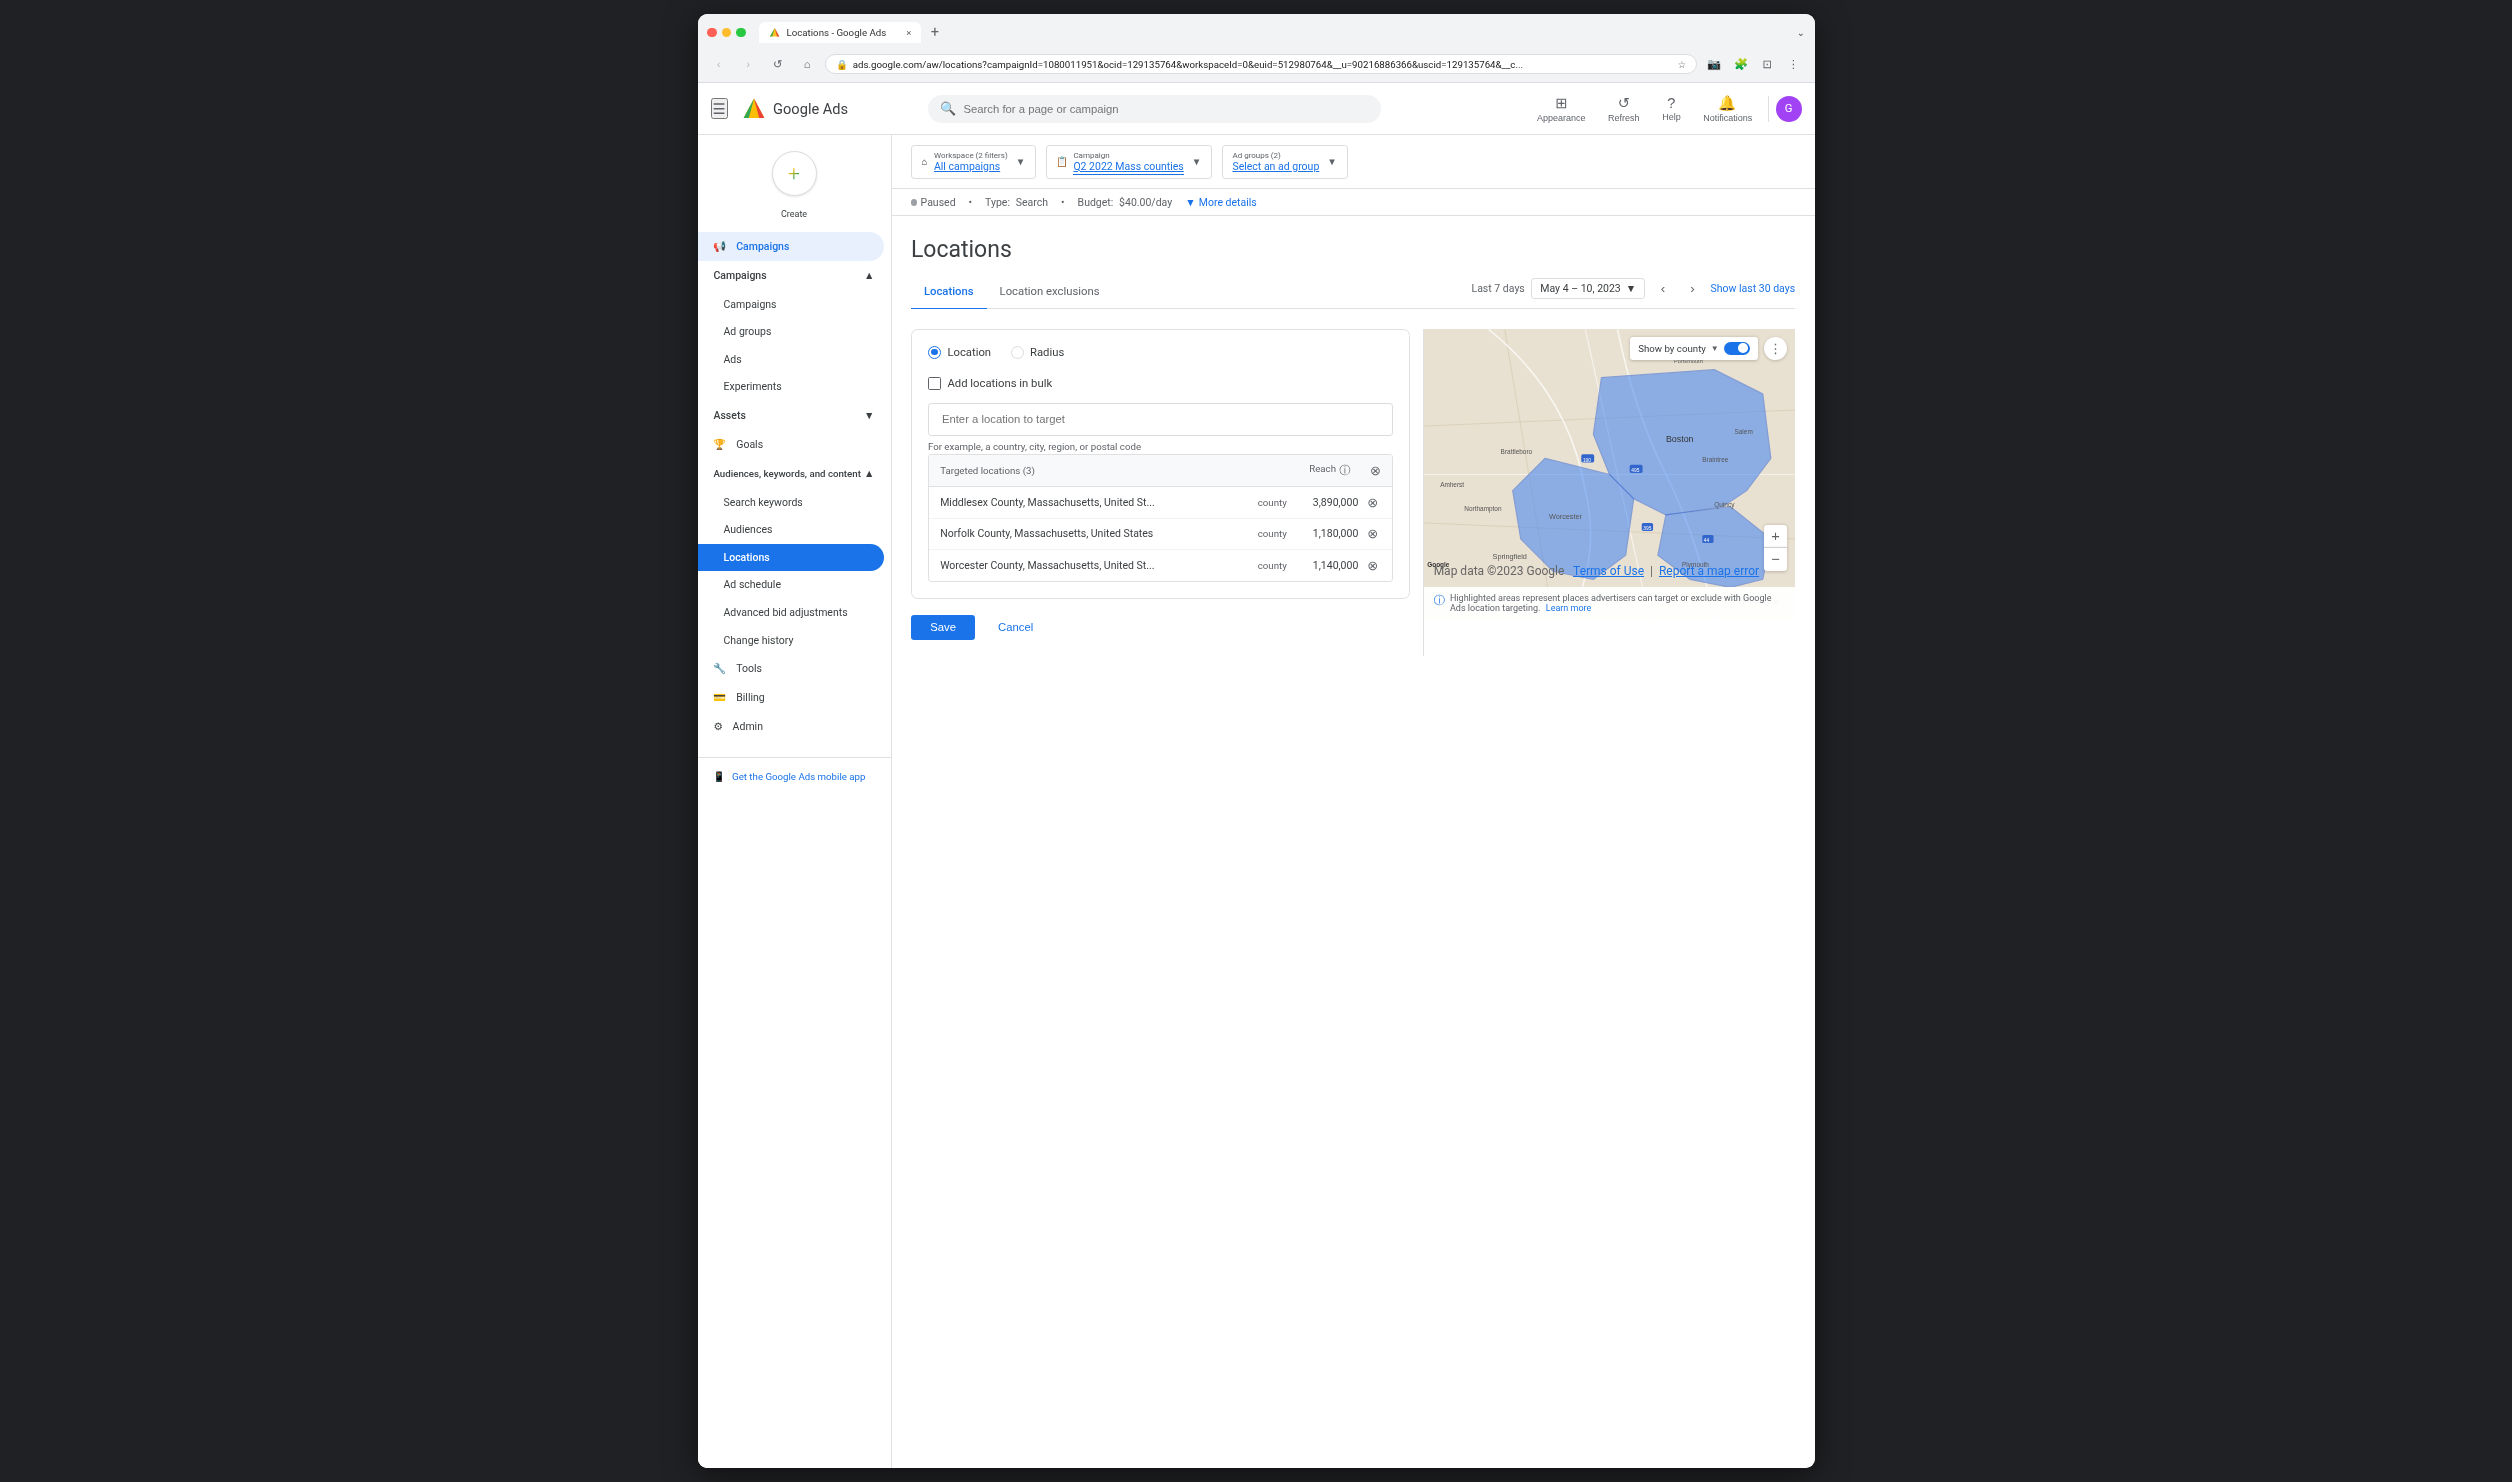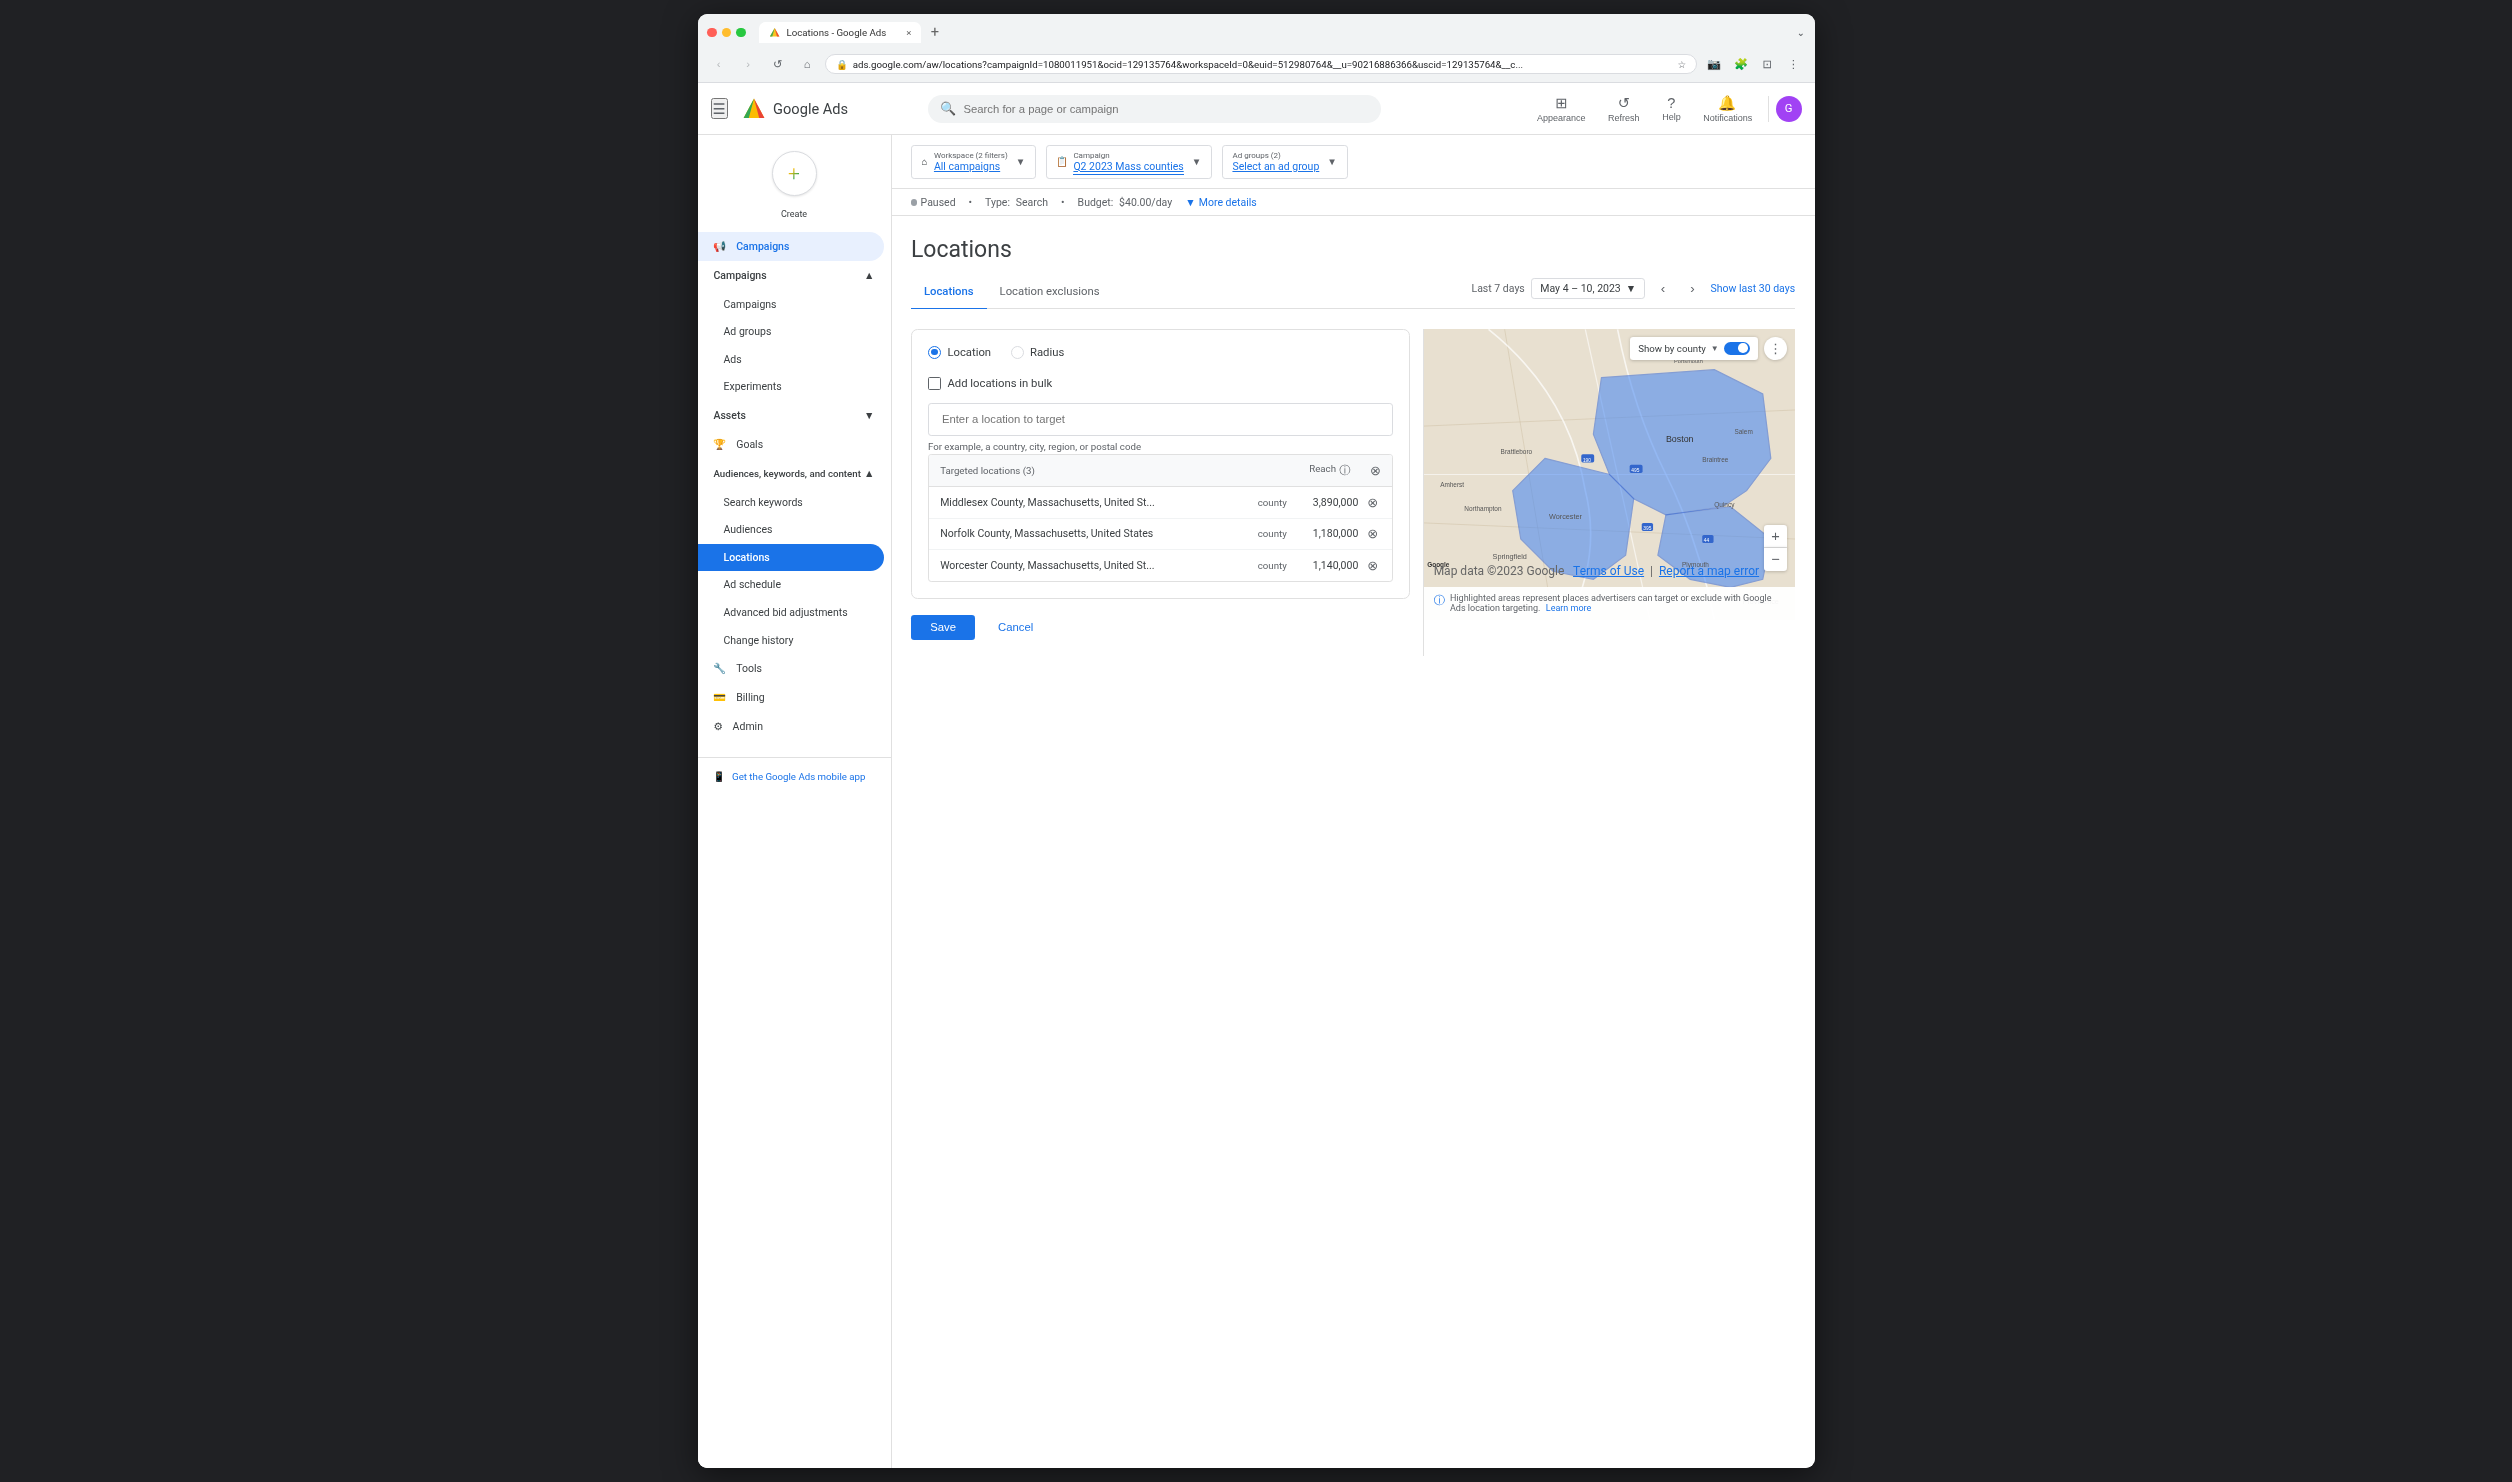--- a/index.html
+++ b/index.html
@@ -804,21 +804,21 @@
             <div>
               <span class="filter-label">Workspace (2 filters)</span>
               <span class="filter-value">All campaigns</span>
             </div>
             <span class="dropdown-arrow">▼</span>
           </div>
           <div class="filter-dropdown">
             <span style="font-size:9.7px; color:#5f6368;">📋</span>
             <div>
               <span class="filter-label">Campaign</span>
-              <span style="font-size:10.5px; color:#1a73e8; text-decoration:underline; border-bottom: 1.6px solid #1a73e8; padding-bottom:0.8px;">Q2 2023 Mass counties</span>
+              <span style="font-size:10.5px; color:#1a73e8; text-decoration:underline; border-bottom: 1.6px solid #1a73e8; padding-bottom:0.8px;">Q2 2022 Mass counties</span>
             </div>
             <span class="dropdown-arrow">▼</span>
           </div>
           <div class="filter-dropdown">
             <div>
               <span class="filter-label">Ad groups (2)</span>
               <span class="filter-value">Select an ad group</span>
             </div>
             <span class="dropdown-arrow">▼</span>
           </div>

